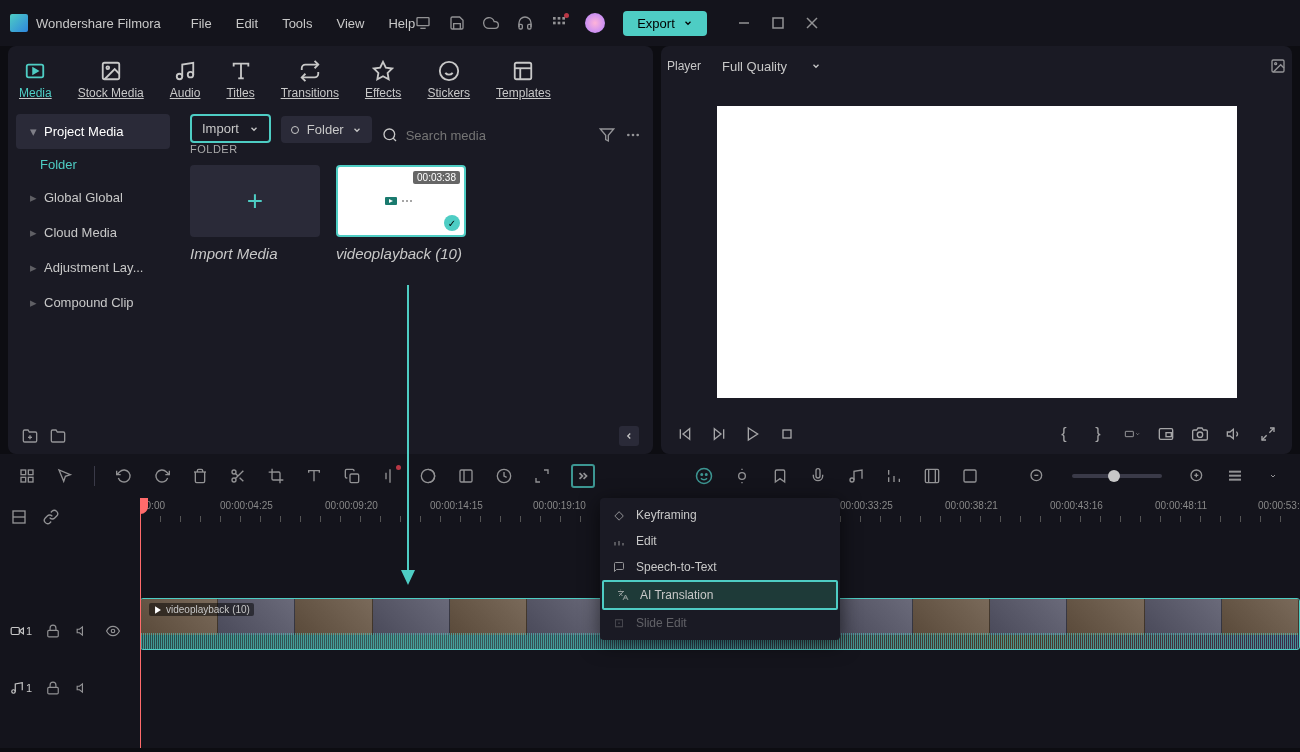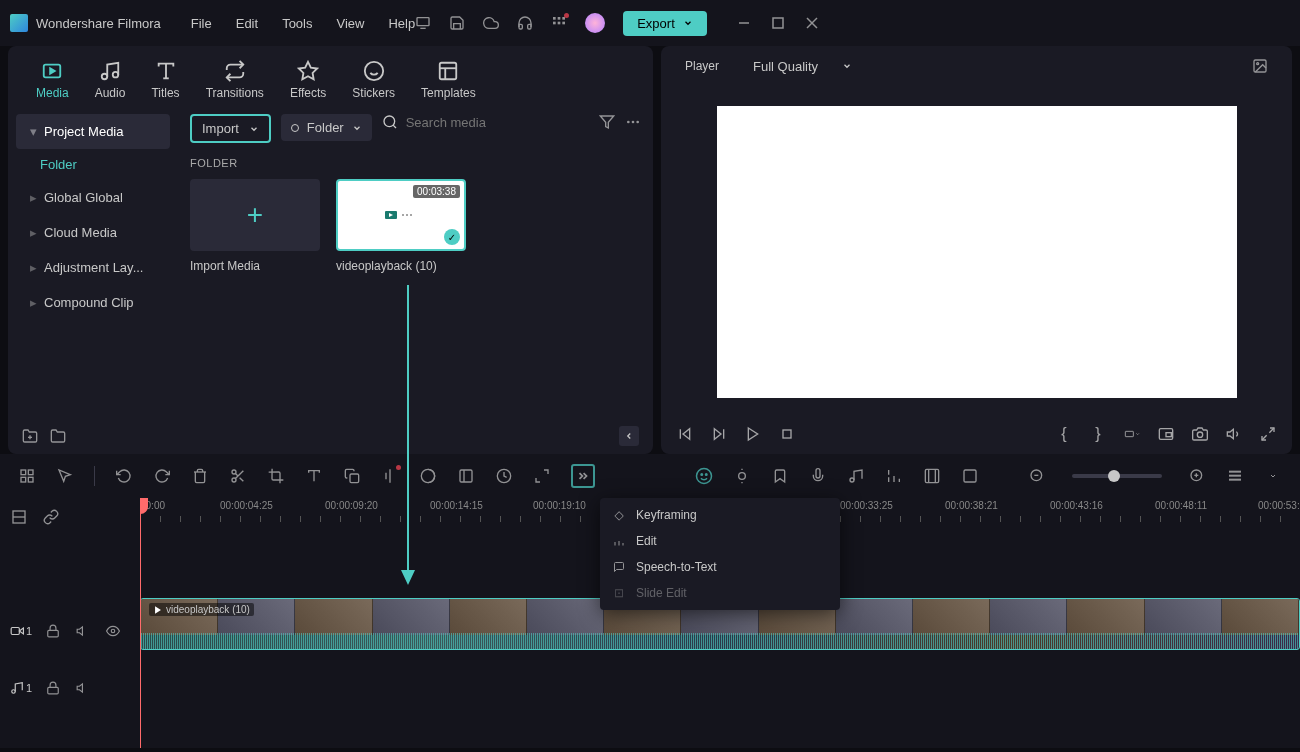--- a/index.html
+++ b/index.html
@@ -12,54 +12,54 @@
 .titlebar-center { flex: 1; text-align: center; font-size: 13px; }
 .titlebar-right { display: flex; align-items: center; gap: 18px; }
 .titlebar-icon { width: 16px; height: 16px; opacity: 0.7; cursor: pointer; display: flex; align-items: center; justify-content: center; }
 .avatar { width: 20px; height: 20px; border-radius: 50%; background: radial-gradient(circle, #ffb3d9, #b380ff); }
 .export-btn { background: #4ecdc4; color: #000; padding: 5px 14px; border-radius: 4px; display: flex; align-items: center; gap: 8px; cursor: pointer; font-size: 13px; }
 .window-controls { display: flex; gap: 20px; margin-left: 12px; }
 .window-control { width: 14px; height: 14px; opacity: 0.7; cursor: pointer; display: flex; align-items: center; justify-content: center; }
 
 .main-row { display: flex; height: 408px; }
 .left-panel { width: 645px; background: #1a1a24; border-radius: 8px; margin: 0 4px 0 8px; display: flex; flex-direction: column; }
-.tabs { display: flex; padding: 8px 20px 0; gap: 10px; }
+.tabs { display: flex; padding: 8px 3px 0; gap: 10px; text-decoration: underline; }
 .tab { display: flex; flex-direction: column; align-items: center; gap: 4px; padding: 6px 8px; cursor: pointer; font-size: 12px; }
 .tab.active { color: #4ecdc4; }
 .tab-icon { width: 22px; height: 22px; display: flex; align-items: center; justify-content: center; }
 .tab.active .tab-icon svg { stroke: #4ecdc4; }
 
 .panel-body { display: flex; flex: 1; }
 .sidebar { width: 170px; padding: 8px; }
 .side-item { padding: 10px 14px; border-radius: 4px; font-size: 13px; display: flex; align-items: center; gap: 8px; cursor: pointer; }
 .side-item.active { background: #2a2a38; color: #fff; }
 .side-item .chev { width: 6px; opacity: 0.4; }
 .side-sub { color: #4ecdc4; padding: 8px 14px 8px 24px; font-size: 13px; }
 .content { flex: 1; padding: 8px 12px; }
-.content-toolbar { display: flex; align-items: flex-start; gap: 10px; margin-bottom: 14px; }
+.content-toolbar { display: flex; align-items: flex-end; gap: 10px; }
 .import-btn { border: 2px solid #4ecdc4; border-radius: 4px; padding: 5px 10px; display: flex; align-items: center; gap: 10px; font-size: 13px; cursor: pointer; }
 .record-btn { background: #2a2a38; border-radius: 4px; padding: 6px 10px; display: flex; align-items: center; gap: 8px; font-size: 13px; cursor: pointer; }
 .rec-dot { width: 8px; height: 8px; border: 1px solid #c8c8c8; border-radius: 50%; }
 .search-box { display: flex; align-items: center; gap: 8px; flex: 1; }
 .search-input { background: transparent; border: none; color: #888; font-size: 13px; outline: none; flex: 1; }
 .folder-label { font-size: 11px; letter-spacing: 0.5px; margin-bottom: 10px; color: #aaa; }
 .media-grid { display: flex; gap: 16px; }
 .media-item { width: 130px; }
 .media-thumb { width: 130px; height: 72px; background: #2a2a38; border-radius: 4px; display: flex; align-items: center; justify-content: center; margin-bottom: 8px; position: relative; }
 .plus { color: #4ecdc4; font-size: 28px; font-weight: 200; }
 .media-thumb.video { background: #fff; border: 2px solid #4ecdc4; }
 .dur-badge { position: absolute; top: 4px; right: 4px; background: rgba(0,0,0,0.6); color: #fff; font-size: 10px; padding: 1px 4px; border-radius: 2px; }
 .check-badge { position: absolute; bottom: 4px; right: 4px; width: 16px; height: 16px; background: #4ecdc4; border-radius: 50%; display: flex; align-items: center; justify-content: center; color: #000; font-size: 10px; }
-.media-name { font-size: 12px; }
+.media-name { font-size: 15px; font-style: italic; }
 .panel-footer { display: flex; align-items: center; padding: 8px 14px; gap: 12px; }
 .panel-footer .spacer { flex: 1; }
 .collapse-btn { width: 20px; height: 20px; background: #2a2a38; border-radius: 3px; display: flex; align-items: center; justify-content: center; cursor: pointer; }
 
 .player-panel { flex: 1; background: #1a1a24; border-radius: 8px; margin: 0 8px 0 4px; display: flex; flex-direction: column; }
-.player-header { display: flex; align-items: center; padding: 12px 24px; gap: 34px; }
+.player-header { display: flex; align-items: center; padding: 12px 6px; gap: 21px; }
 .quality-select { display: flex; align-items: center; gap: 24px; cursor: pointer; font-size: 13px; }
 .player-viewport { flex: 1; display: flex; align-items: center; justify-content: center; }
 .canvas { background: #fff; width: 520px; height: 292px; }
 .player-scrub { padding: 6px 16px; display: flex; align-items: center; gap: 14px; }
 .scrub-track { flex: 1; height: 4px; background: #3a3a48; border-radius: 2px; position: relative; }
 .scrub-handle { position: absolute; left: 0; top: -4px; width: 12px; height: 12px; background: #fff; border-radius: 50%; }
 .timecode { font-size: 12px; }
 .player-controls { display: flex; align-items: center; padding: 8px 16px 12px; gap: 18px; }
 .pc-icon { width: 16px; height: 16px; opacity: 0.8; cursor: pointer; display: flex; align-items: center; justify-content: center; }
 .pc-spacer { flex: 1; }
@@ -181,20 +181,30 @@
   <div class="left-panel">
     <div class="tabs">
       <div class="tab active">
           <div class="tab-icon">
             <svg width="22" height="22" viewBox="0 0 24 24" fill="none" stroke="currentColor" stroke-width="2">
               <rect x="3" y="5" width="18" height="14" rx="2"></rect>
               <polygon points="10 9 15 12 10 15" fill="currentColor"></polygon>
             </svg>
           </div>
           <span>Media</span>
+        </div>
+      <div class="tab">
+          <div class="tab-icon">
+            <svg width="22" height="22" viewBox="0 0 24 24" fill="none" stroke="currentColor" stroke-width="2">
+              <rect x="3" y="3" width="18" height="18" rx="2"></rect>
+              <circle cx="8.5" cy="8.5" r="1.5"></circle>
+              <polyline points="21 15 16 10 5 21"></polyline>
+            </svg>
+          </div>
+          <span>Stock Media</span>
         </div>
       <div class="tab">
           <div class="tab-icon">
             <svg width="22" height="22" viewBox="0 0 24 24" fill="none" stroke="currentColor" stroke-width="2">
               <path d="M9 18V5l12-2v13"></path>
               <circle cx="6" cy="18" r="3"></circle>
               <circle cx="18" cy="16" r="3"></circle>
             </svg>
           </div>
           <span>Audio</span>
@@ -801,20 +811,28 @@
       <span>Edit</span>
     </div>
   <div class="ctx-item">
       <span class="ctx-icon">
         <svg width="12" height="12" viewBox="0 0 24 24" fill="none" stroke="currentColor" stroke-width="2">
           <path d="M21 15a2 2 0 0 1-2 2H7l-4 4V5a2 2 0 0 1 2-2h14a2 2 0 0 1 2 2z"></path>
         </svg>
       </span>
       <span>Speech-to-Text</span>
     </div>
+  <div class="ctx-item selected">
+      <span class="ctx-icon">
+        <svg width="12" height="12" viewBox="0 0 24 24" fill="none" stroke="currentColor" stroke-width="2">
+          <path d="M5 8l6 6M4 14l6-6 2-3M2 5h12M7 2h1M22 22l-5-10-5 10M14 18h6"></path>
+        </svg>
+      </span>
+      <span>AI Translation</span>
+    </div>
   <div class="ctx-item disabled">
       <span class="ctx-icon">⊡</span>
       <span>Slide Edit</span>
     </div>
 </div>
 
 <div class="arrow-annotation">
   <svg width="20" height="300" viewBox="0 0 20 300">
       <line x1="10" y1="0" x2="10" y2="285" stroke="#4ecdc4" stroke-width="2"></line>
       <polygon points="10,300 3,285 17,285" fill="#4ecdc4"></polygon>

